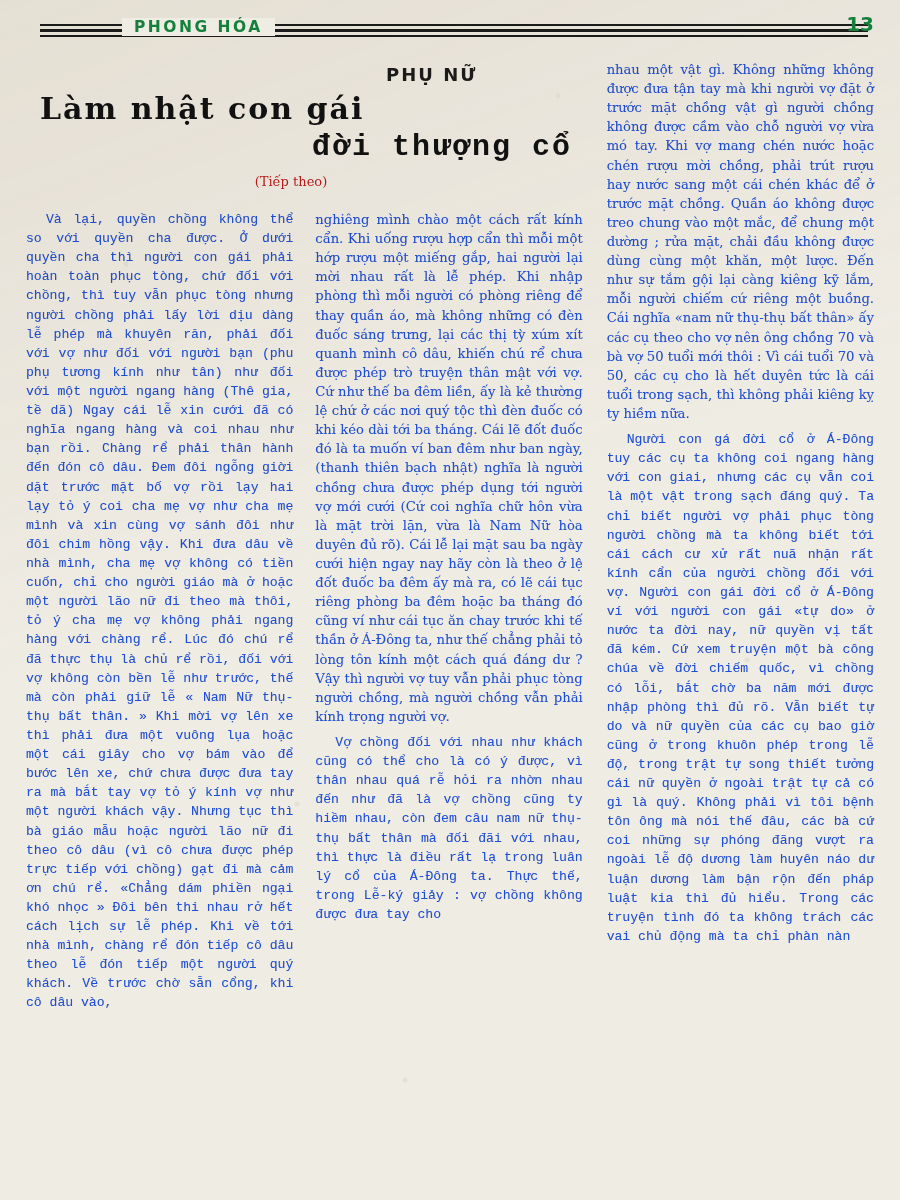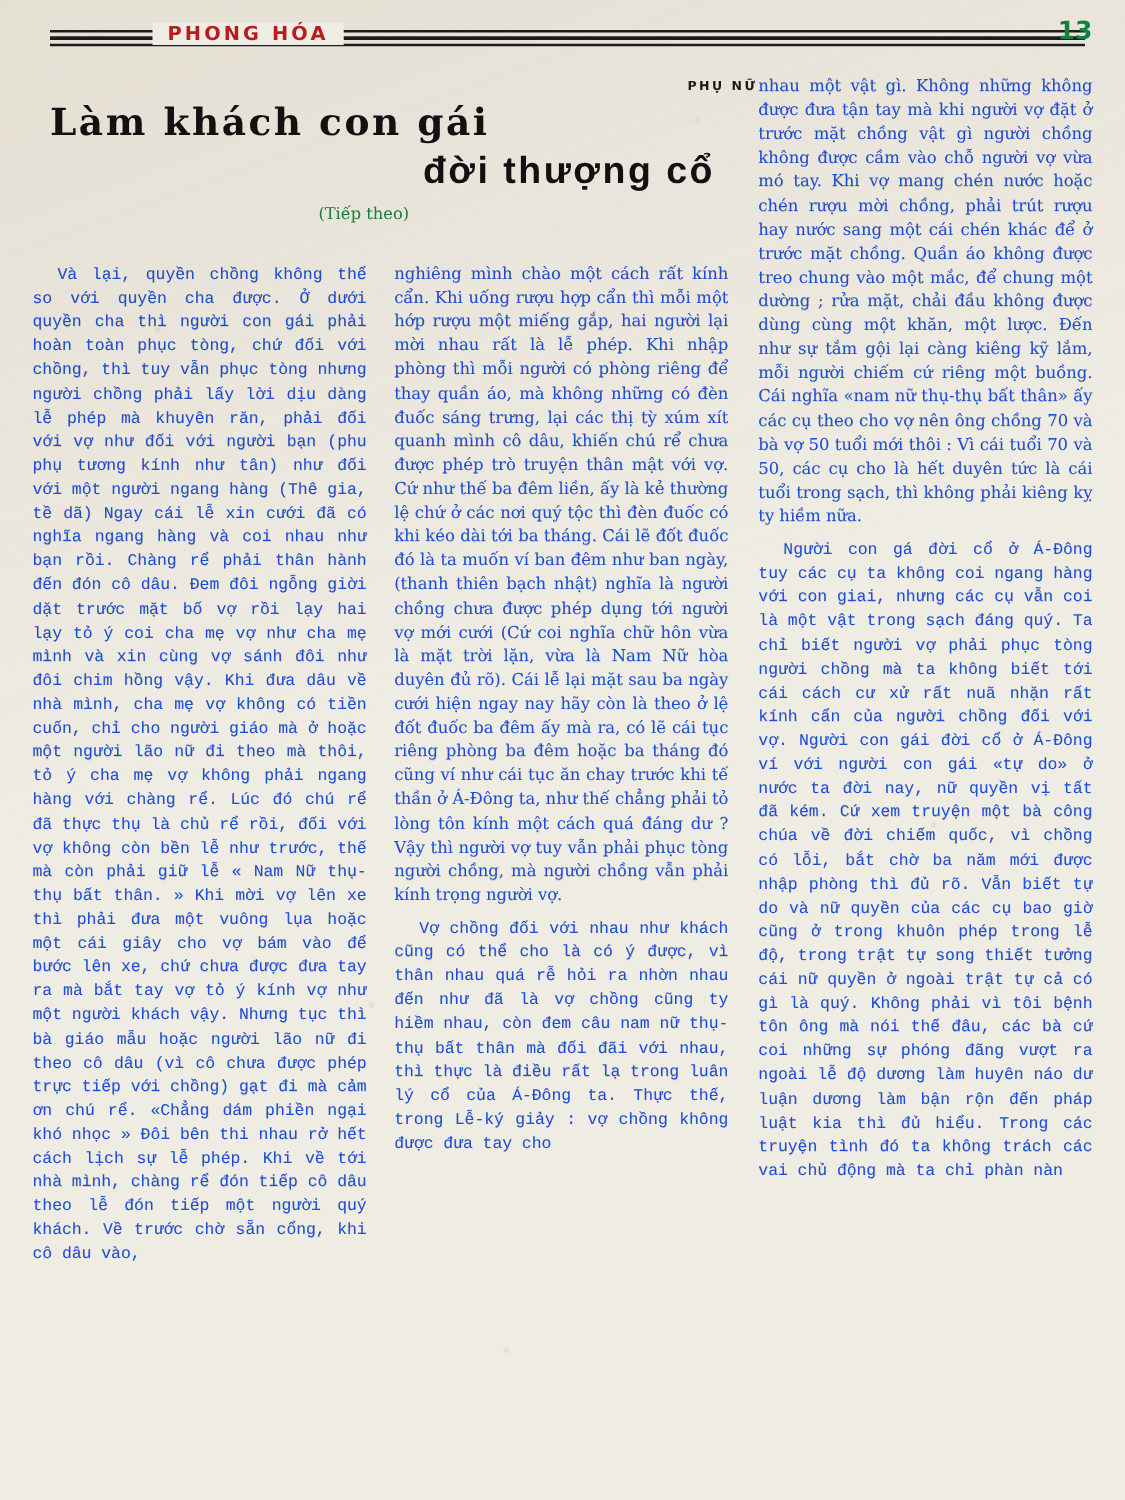--- a/index.html
+++ b/index.html
@@ -61,40 +61,40 @@
   .masthead-title {
     position: absolute;
     left: 96px;
     top: 0px;
     background: #efece4;
     padding: 0 12px;
     font-family: "DejaVu Sans", sans-serif;
     font-weight: bold;
     font-size: 15.5px;
     letter-spacing: 2.5px;
-    color: #b91c1c;
+    color: #15803d;
     z-index: 3;
   }
   .masthead-pagenum {
     position: absolute;
     right: 0px;
     top: -6px;
     font-family: "DejaVu Sans", sans-serif;
     font-weight: bold;
     font-size: 20px;
     color: #15803d;
     z-index: 3;
   }
 
   
   .section-label {
-    text-align: right;
+    text-align: left;
     font-family: "DejaVu Sans", sans-serif;
     font-weight: bold;
-    font-size: 10px;
+    font-size: 18px;
     letter-spacing: 2px;
     margin: 12px 0 0 0;
     width: 580px;      
     padding-left: 360px;
     box-sizing: border-box;
   }
 
   
   .headline-block {
     width: 570px;
@@ -103,35 +103,35 @@
   .headline-1 {
     font-family: "DejaVu Serif", serif;
     font-weight: bold;
     font-size: 30px;
     letter-spacing: 2px;
     color: #111;
     text-align: left;
     padding-left: 14px;
   }
   .headline-2 {
-    font-family: Liberation Sans, sans-serif;
+    font-family: Liberation Mono, monospace;
     font-weight: bold;
     font-size: 30px;
     letter-spacing: 2px;
     color: #111;
     text-align: right;
     padding-right: 24px;
     margin-top: 4px;
   }
   .continued {
     text-align: center;
     font-size: 13px;
     margin-top: 10px;
     padding-right: 40px;
-    color: #15803d;
+    color: #b91c1c;
   }
 
   
   .columns {
     position: absolute;
     left: 26px;
     right: 26px;
     top: 210px;
     bottom: 8px;
     display: flex;
@@ -179,21 +179,21 @@
       <div class="r r2"></div>
       <div class="r r3"></div>
     </div>
     <div class="masthead-title">PHONG HÓA</div>
     <div class="masthead-pagenum">13</div>
   </div>
 
   <div class="section-label">PHỤ NỮ</div>
 
   <div class="headline-block">
-    <div class="headline-1">Làm khách con gái</div>
+    <div class="headline-1">Làm nhật con gái</div>
     <div class="headline-2">đời thượng cổ</div>
     <div class="continued">(Tiếp theo)</div>
   </div>
 
   <div class="columns">
 
     <div class="col col-1">
       <p class="indent">Và lại, quyền chồng không thể so với quyền cha được. Ở dưới quyền cha thì người con gái phải hoàn toàn phục tòng, chứ đối với chồng, thì tuy vẫn phục tòng nhưng người chồng phải lấy lời dịu dàng lễ phép mà khuyên răn, phải đối với vợ như đối với người bạn (phu phụ tương kính như tân) như đối với một người ngang hàng (Thê gia, tề dã) Ngay cái lễ xin cưới đã có nghĩa ngang hàng và coi nhau như bạn rồi. Chàng rể phải thân hành đến đón cô dâu. Đem đôi ngỗng giời dặt trước mặt bố vợ rồi lạy hai lạy tỏ ý coi cha mẹ vợ như cha mẹ mình và xin cùng vợ sánh đôi như đôi chim hồng vậy. Khi đưa dâu về nhà mình, cha mẹ vợ không có tiền cuốn, chỉ cho người giáo mà ở hoặc một người lão nữ đi theo mà thôi, tỏ ý cha mẹ vợ không phải ngang hàng với chàng rể. Lúc đó chú rể đã thực thụ là chủ rể rồi, đối với vợ không còn bền lễ như trước, thế mà còn phải giữ lễ « Nam Nữ thụ-thụ bất thân. » Khi mời vợ lên xe thì phải đưa một vuông lụa hoặc một cái giây cho vợ bám vào để bước lên xe, chứ chưa được đưa tay ra mà bắt tay vợ tỏ ý kính vợ như một người khách vậy. Nhưng tục thì bà giáo mẫu hoặc người lão nữ đi theo cô dâu (vì cô chưa được phép trực tiếp với chồng) gạt đi mà cảm ơn chú rể. «Chẳng dám phiền ngại khó nhọc » Đôi bên thi nhau rở hết cách lịch sự lễ phép. Khi về tới nhà mình, chàng rể đón tiếp cô dâu theo lễ đón tiếp một người quý khách. Về trước chờ sẵn cổng, khi cô dâu vào,</p>
     </div>
 

